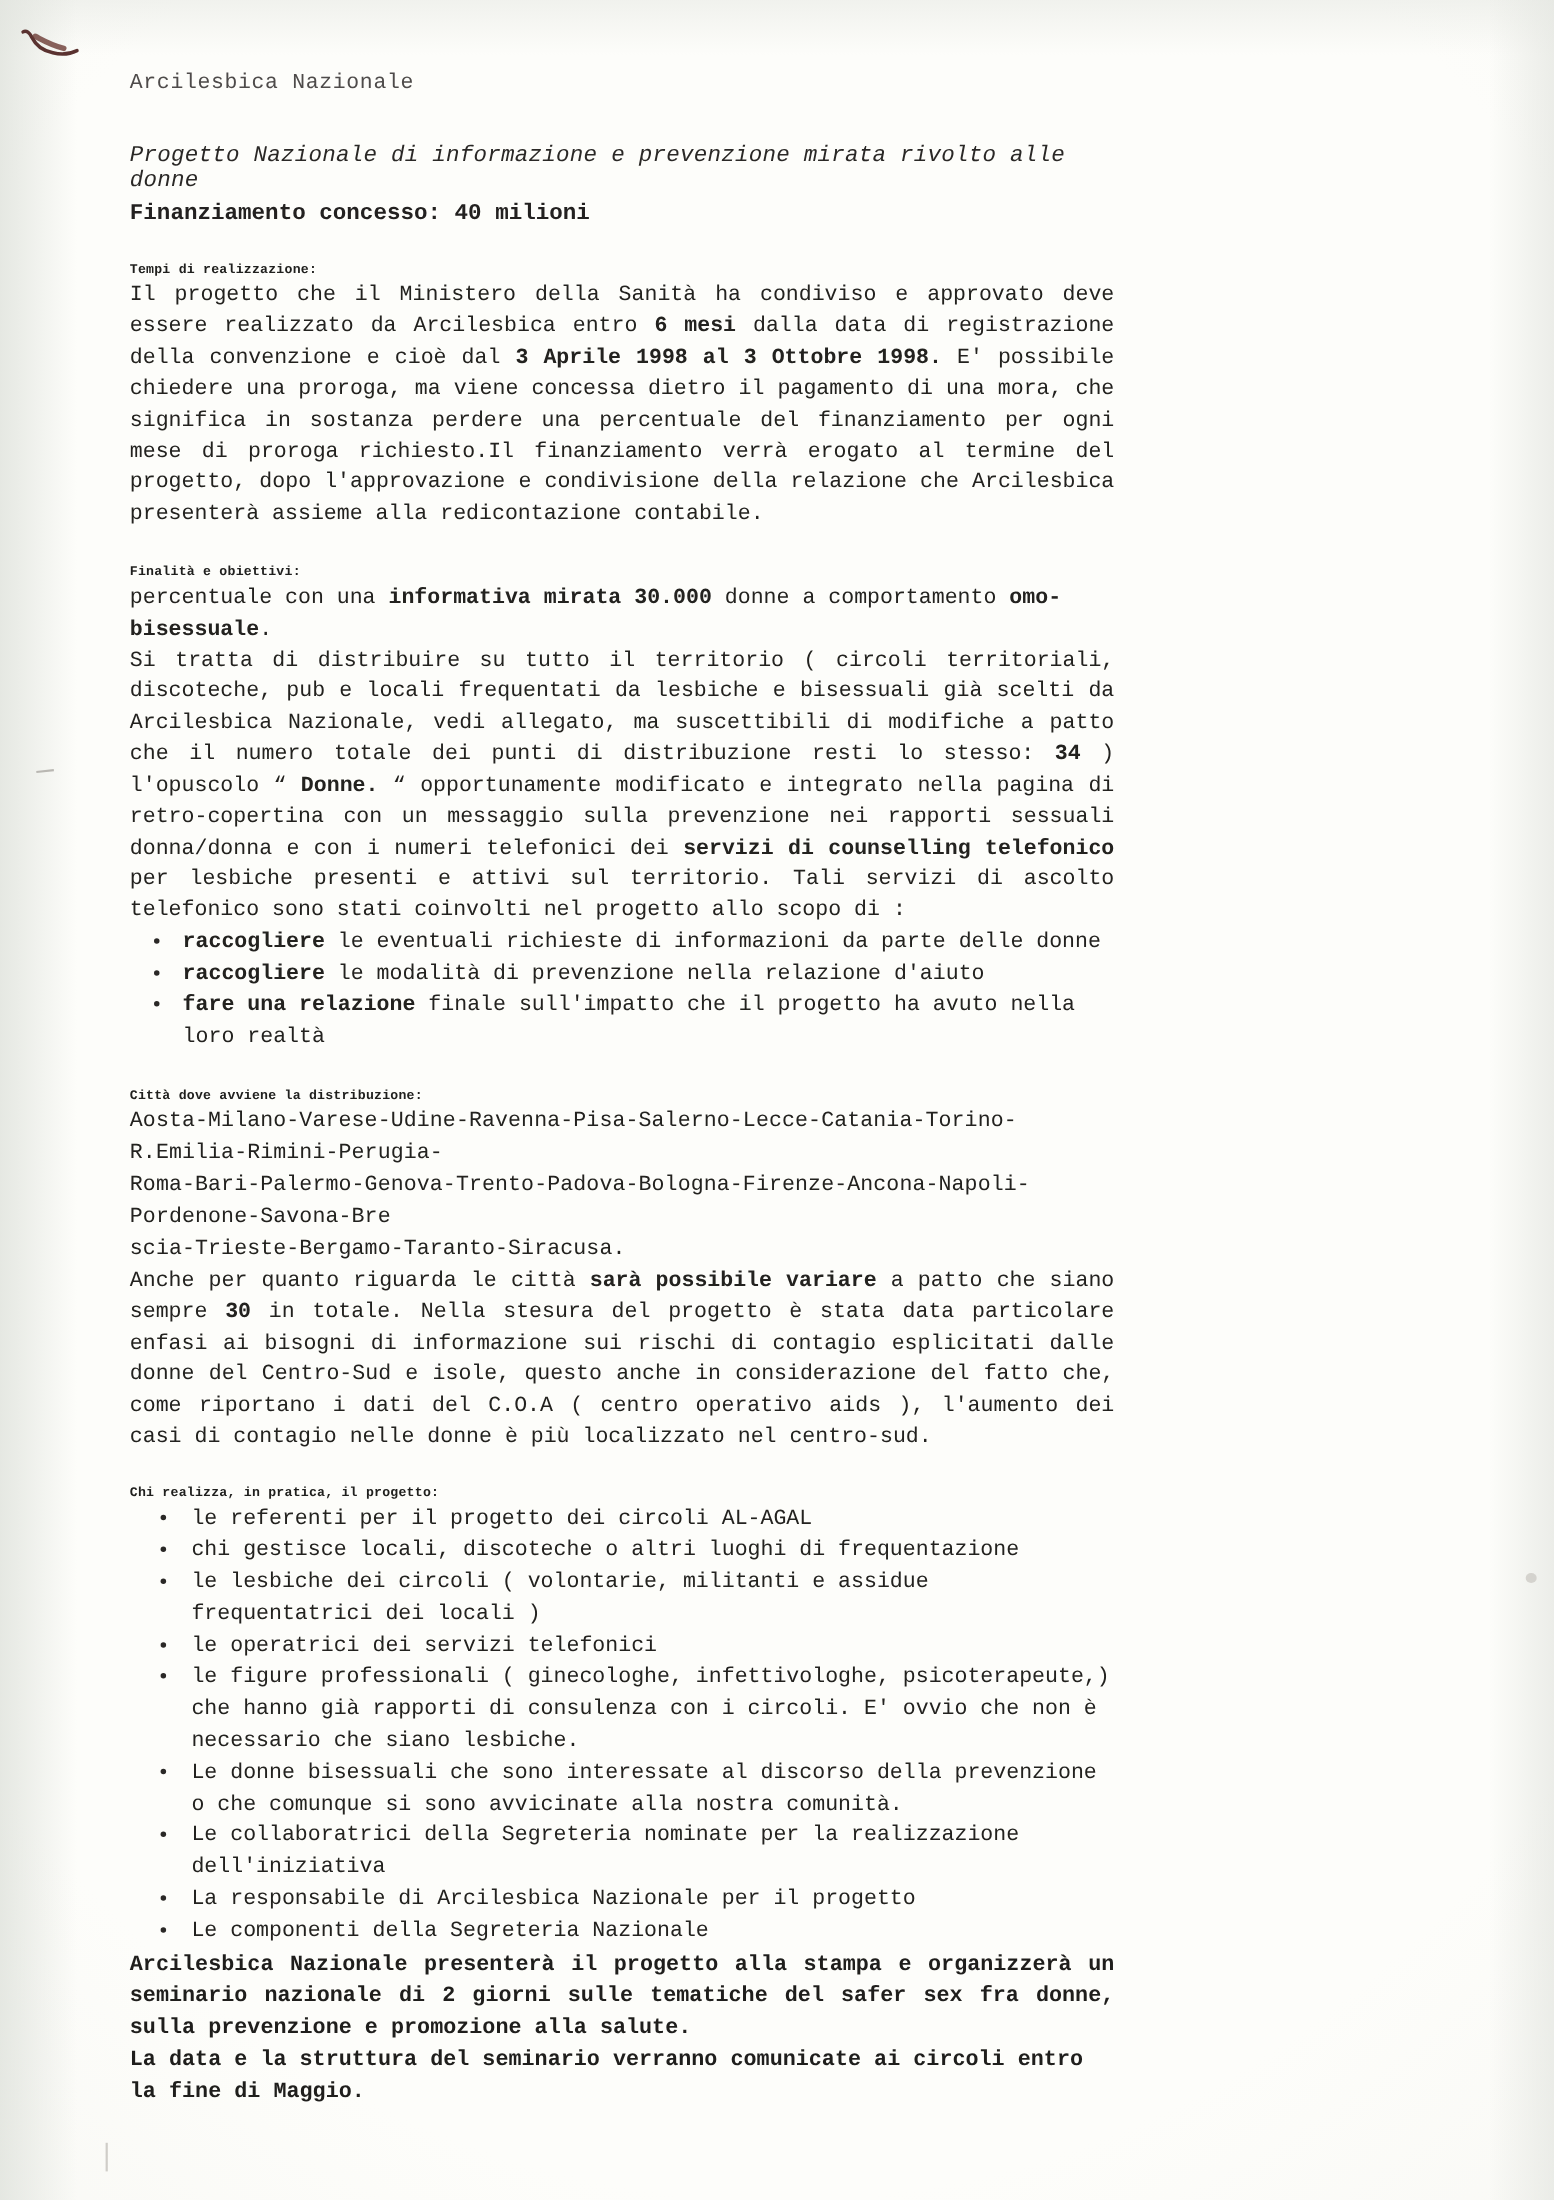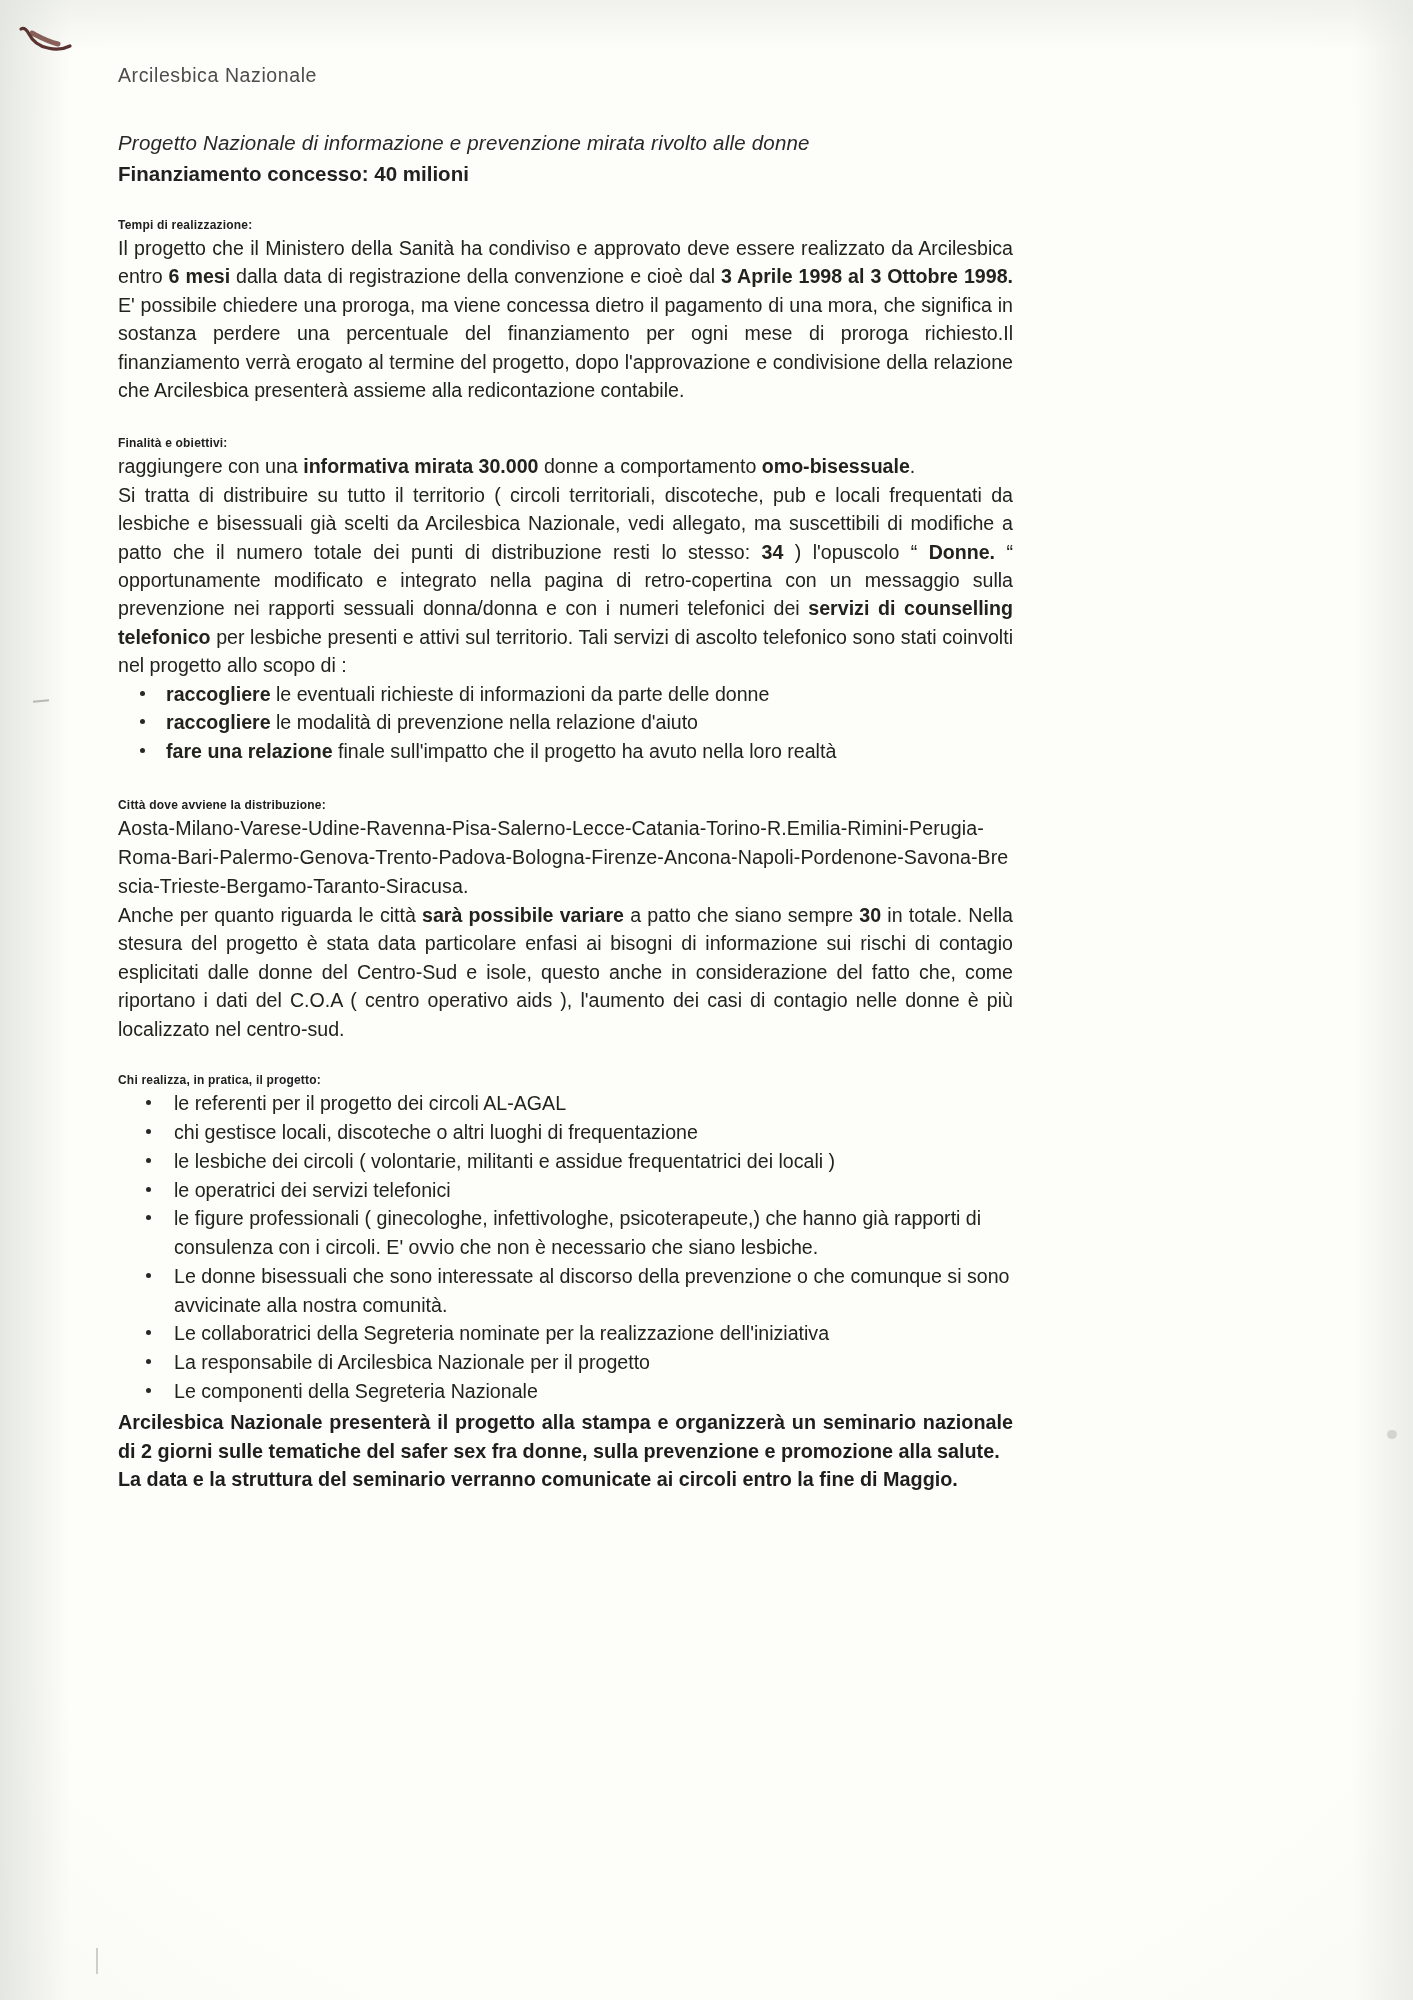--- a/index.html
+++ b/index.html
@@ -7,21 +7,21 @@
     padding: 0;
     background: #6e6e6e;
   }
   .page {
     position: relative;
     width: 1413px;
     height: 2000px;
     margin: 0 auto;
     background: #c4b5fd;
     overflow: hidden;
-    font-family: Liberation Sans, sans-serif;
+    font-family: Liberation Mono, monospace;
     color: #20201e;
   }
   
   .paper-tint {
     position: absolute;
     inset: 0;
     background:
       linear-gradient(90deg, rgba(225,228,222,0.85) 0px, rgba(250,250,246,0) 70px),
       linear-gradient(270deg, rgba(228,230,225,0.7) 0px, rgba(250,250,246,0) 60px),
       linear-gradient(180deg, rgba(232,234,229,0.6) 0px, rgba(250,250,246,0) 50px),
@@ -185,21 +185,21 @@
 
     <div class="title-block">
       <div class="title-main">Progetto Nazionale di informazione e prevenzione mirata rivolto alle donne</div>
       <div class="title-fund">Finanziamento concesso: 40 milioni</div>
     </div>
 
     <div class="sec-head">Tempi di realizzazione:</div>
     <p class="body"><span>Il progetto che il Ministero della Sanità ha condiviso e approvato deve essere realizzato da Arcilesbica entro </span><b>6 mesi</b><span> dalla data di registrazione della convenzione e cioè dal </span><b>3 Aprile 1998 al 3 Ottobre 1998.</b><span> E' possibile chiedere una proroga, ma viene concessa dietro il pagamento di una mora, che significa in sostanza perdere una percentuale del finanziamento per ogni mese di proroga richiesto.Il finanziamento verrà erogato al termine del progetto, dopo l'approvazione e condivisione della relazione che Arcilesbica presenterà assieme alla redicontazione contabile.</span></p>
 
     <div class="sec-head">Finalità e obiettivi:</div>
-    <p class="body nojust"><span>raggiungere con una </span><b>informativa mirata 30.000</b><span> donne a comportamento </span><b>omo-bisessuale</b><span>.</span></p>
+    <p class="body nojust"><span>percentuale con una </span><b>informativa mirata 30.000</b><span> donne a comportamento </span><b>omo-bisessuale</b><span>.</span></p>
     <p class="body"><span>Si tratta di distribuire su tutto il territorio ( circoli territoriali, discoteche, pub e locali frequentati da lesbiche e bisessuali già scelti da Arcilesbica Nazionale, vedi allegato, ma suscettibili di modifiche a patto che il numero totale dei punti di distribuzione resti lo stesso: </span><b>34</b><span> ) l'opuscolo “ </span><b>Donne.</b><span> “ opportunamente modificato e integrato nella pagina di retro-copertina con un messaggio sulla prevenzione nei rapporti sessuali donna/donna e con i numeri telefonici dei </span><b>servizi di counselling telefonico</b><span> per lesbiche presenti e attivi sul territorio. Tali servizi di ascolto telefonico sono stati coinvolti nel progetto allo scopo di :</span></p>
 
     <ul class="bullets">
       <li><span class="dot"></span><b>raccogliere</b><span> le eventuali richieste di informazioni da parte delle donne</span></li>
       <li><span class="dot"></span><b>raccogliere</b><span> le modalità di prevenzione nella relazione d'aiuto</span></li>
       <li><span class="dot"></span><b>fare una relazione</b><span> finale sull'impatto che il progetto ha avuto nella loro realtà</span></li>
     </ul>
 
     <div class="sec-head">Città dove avviene la distribuzione:</div>
     <div class="citylist">

